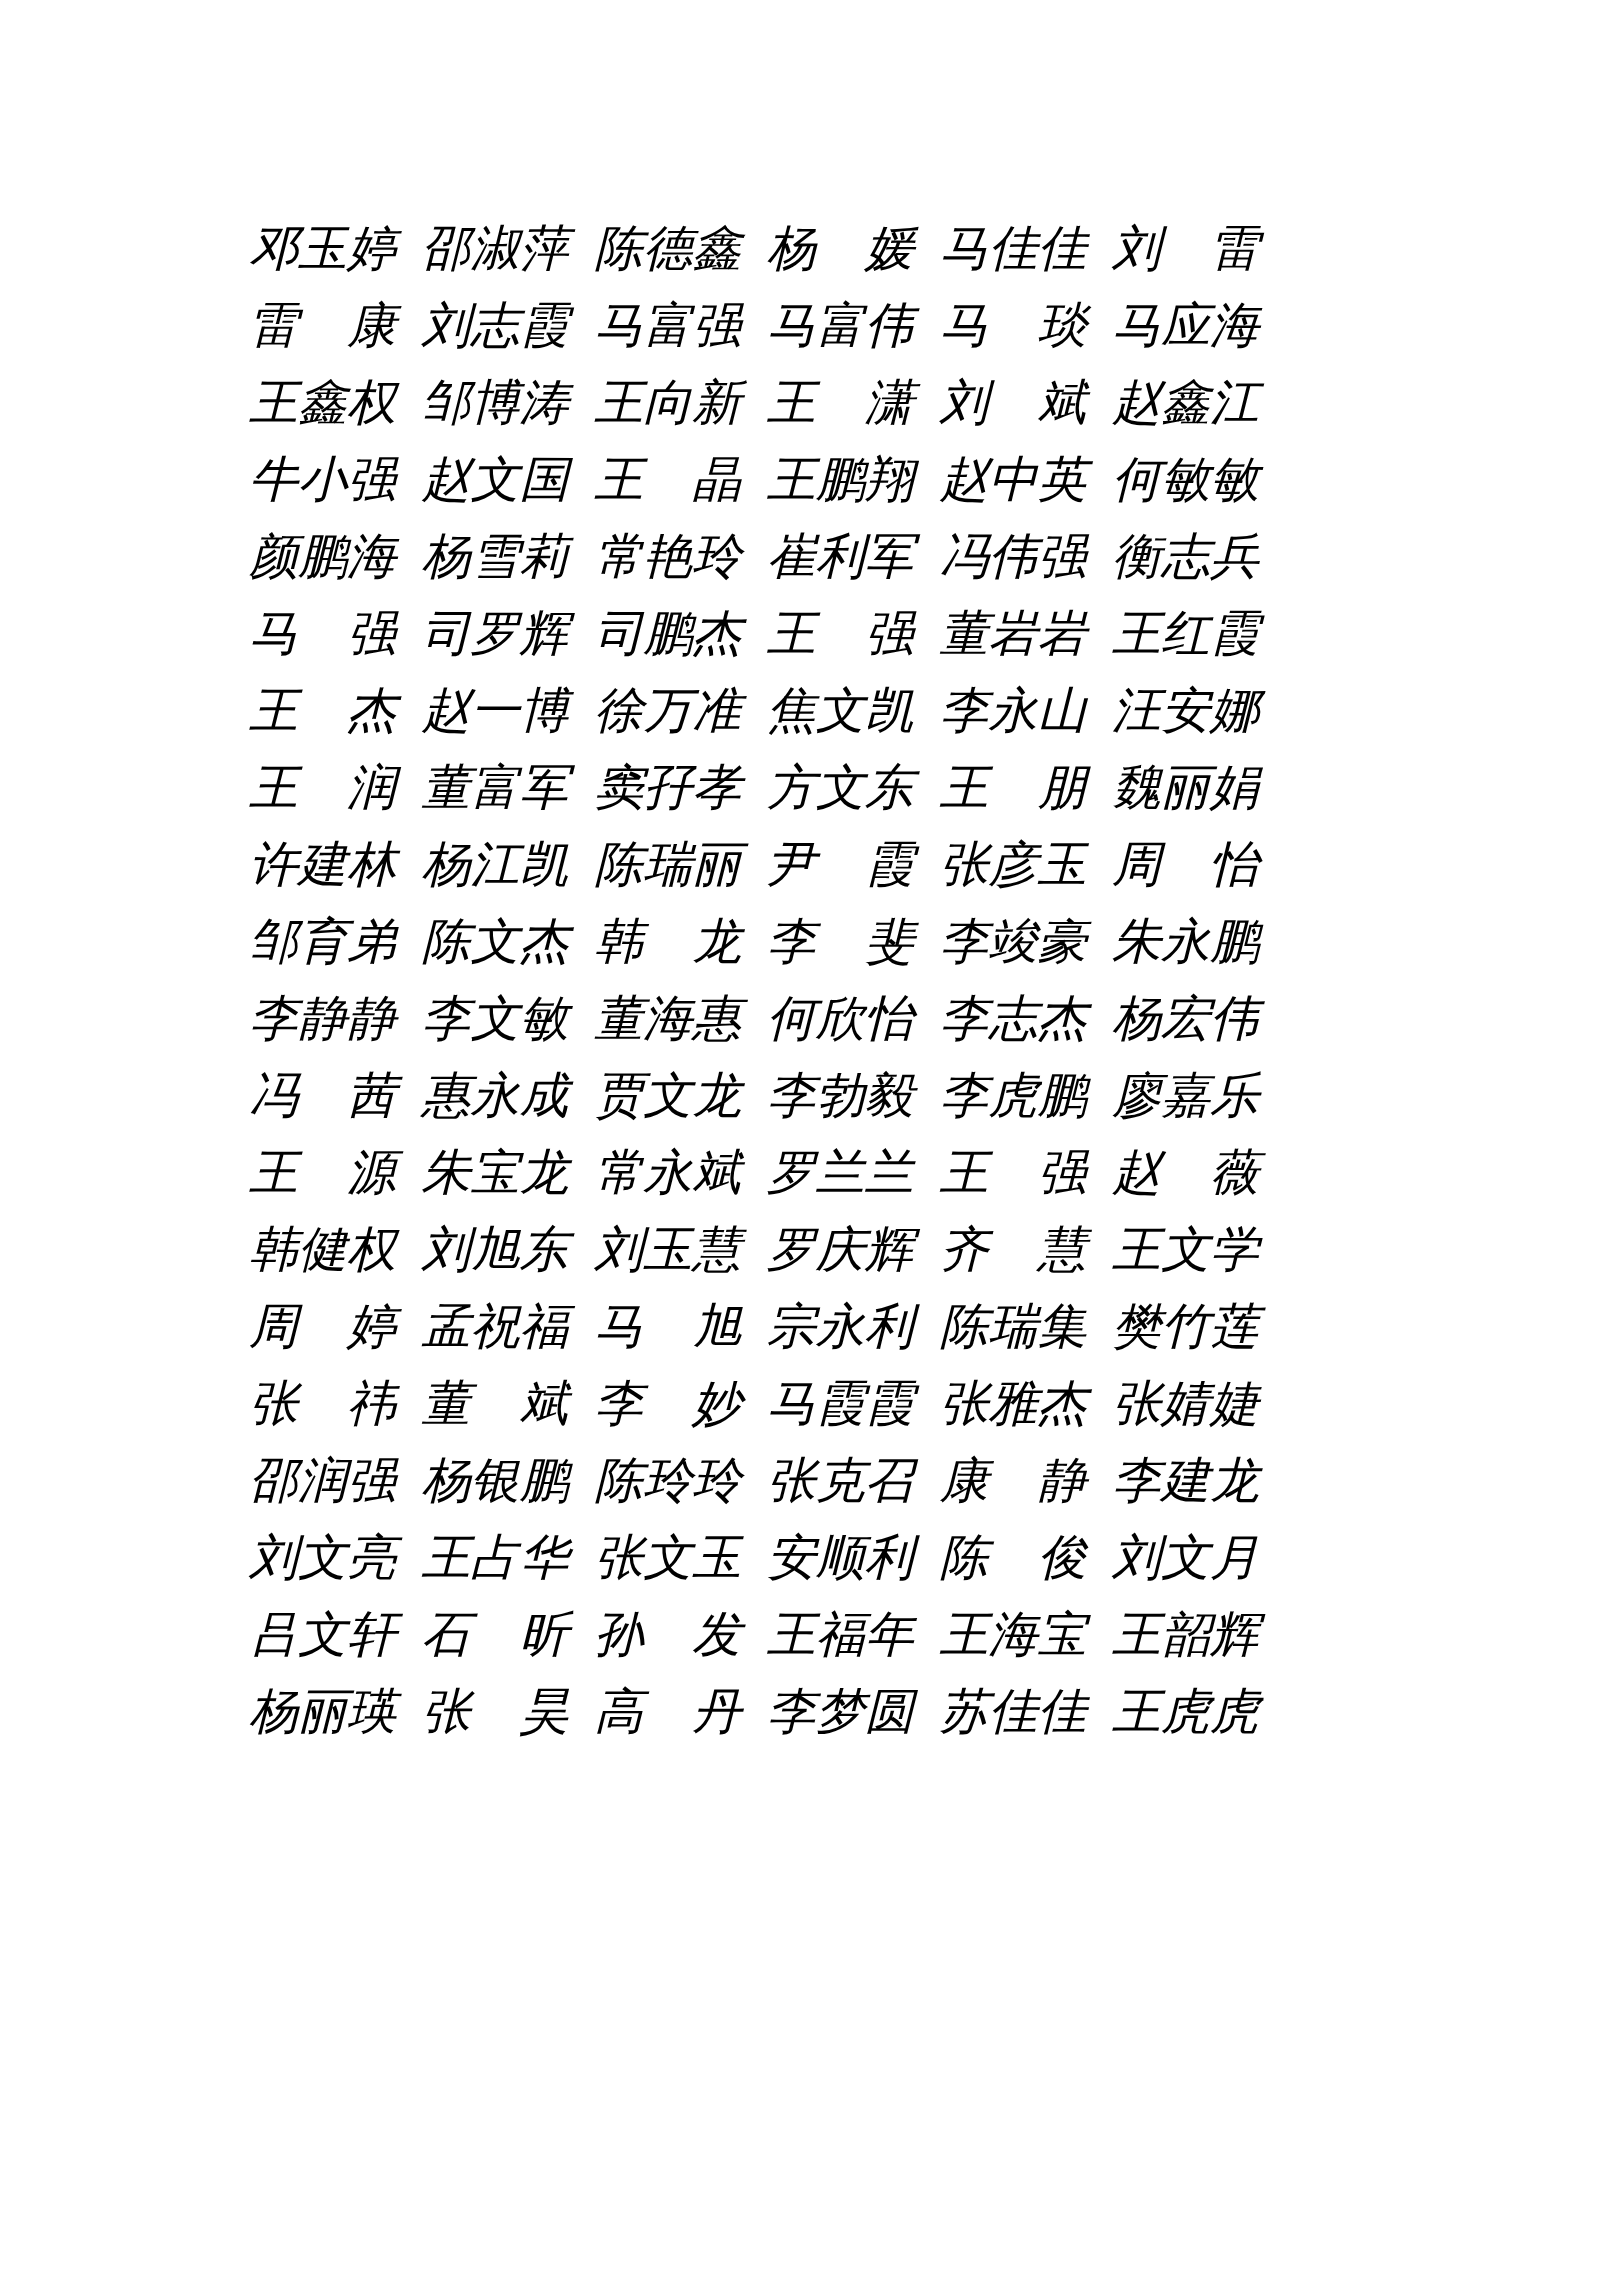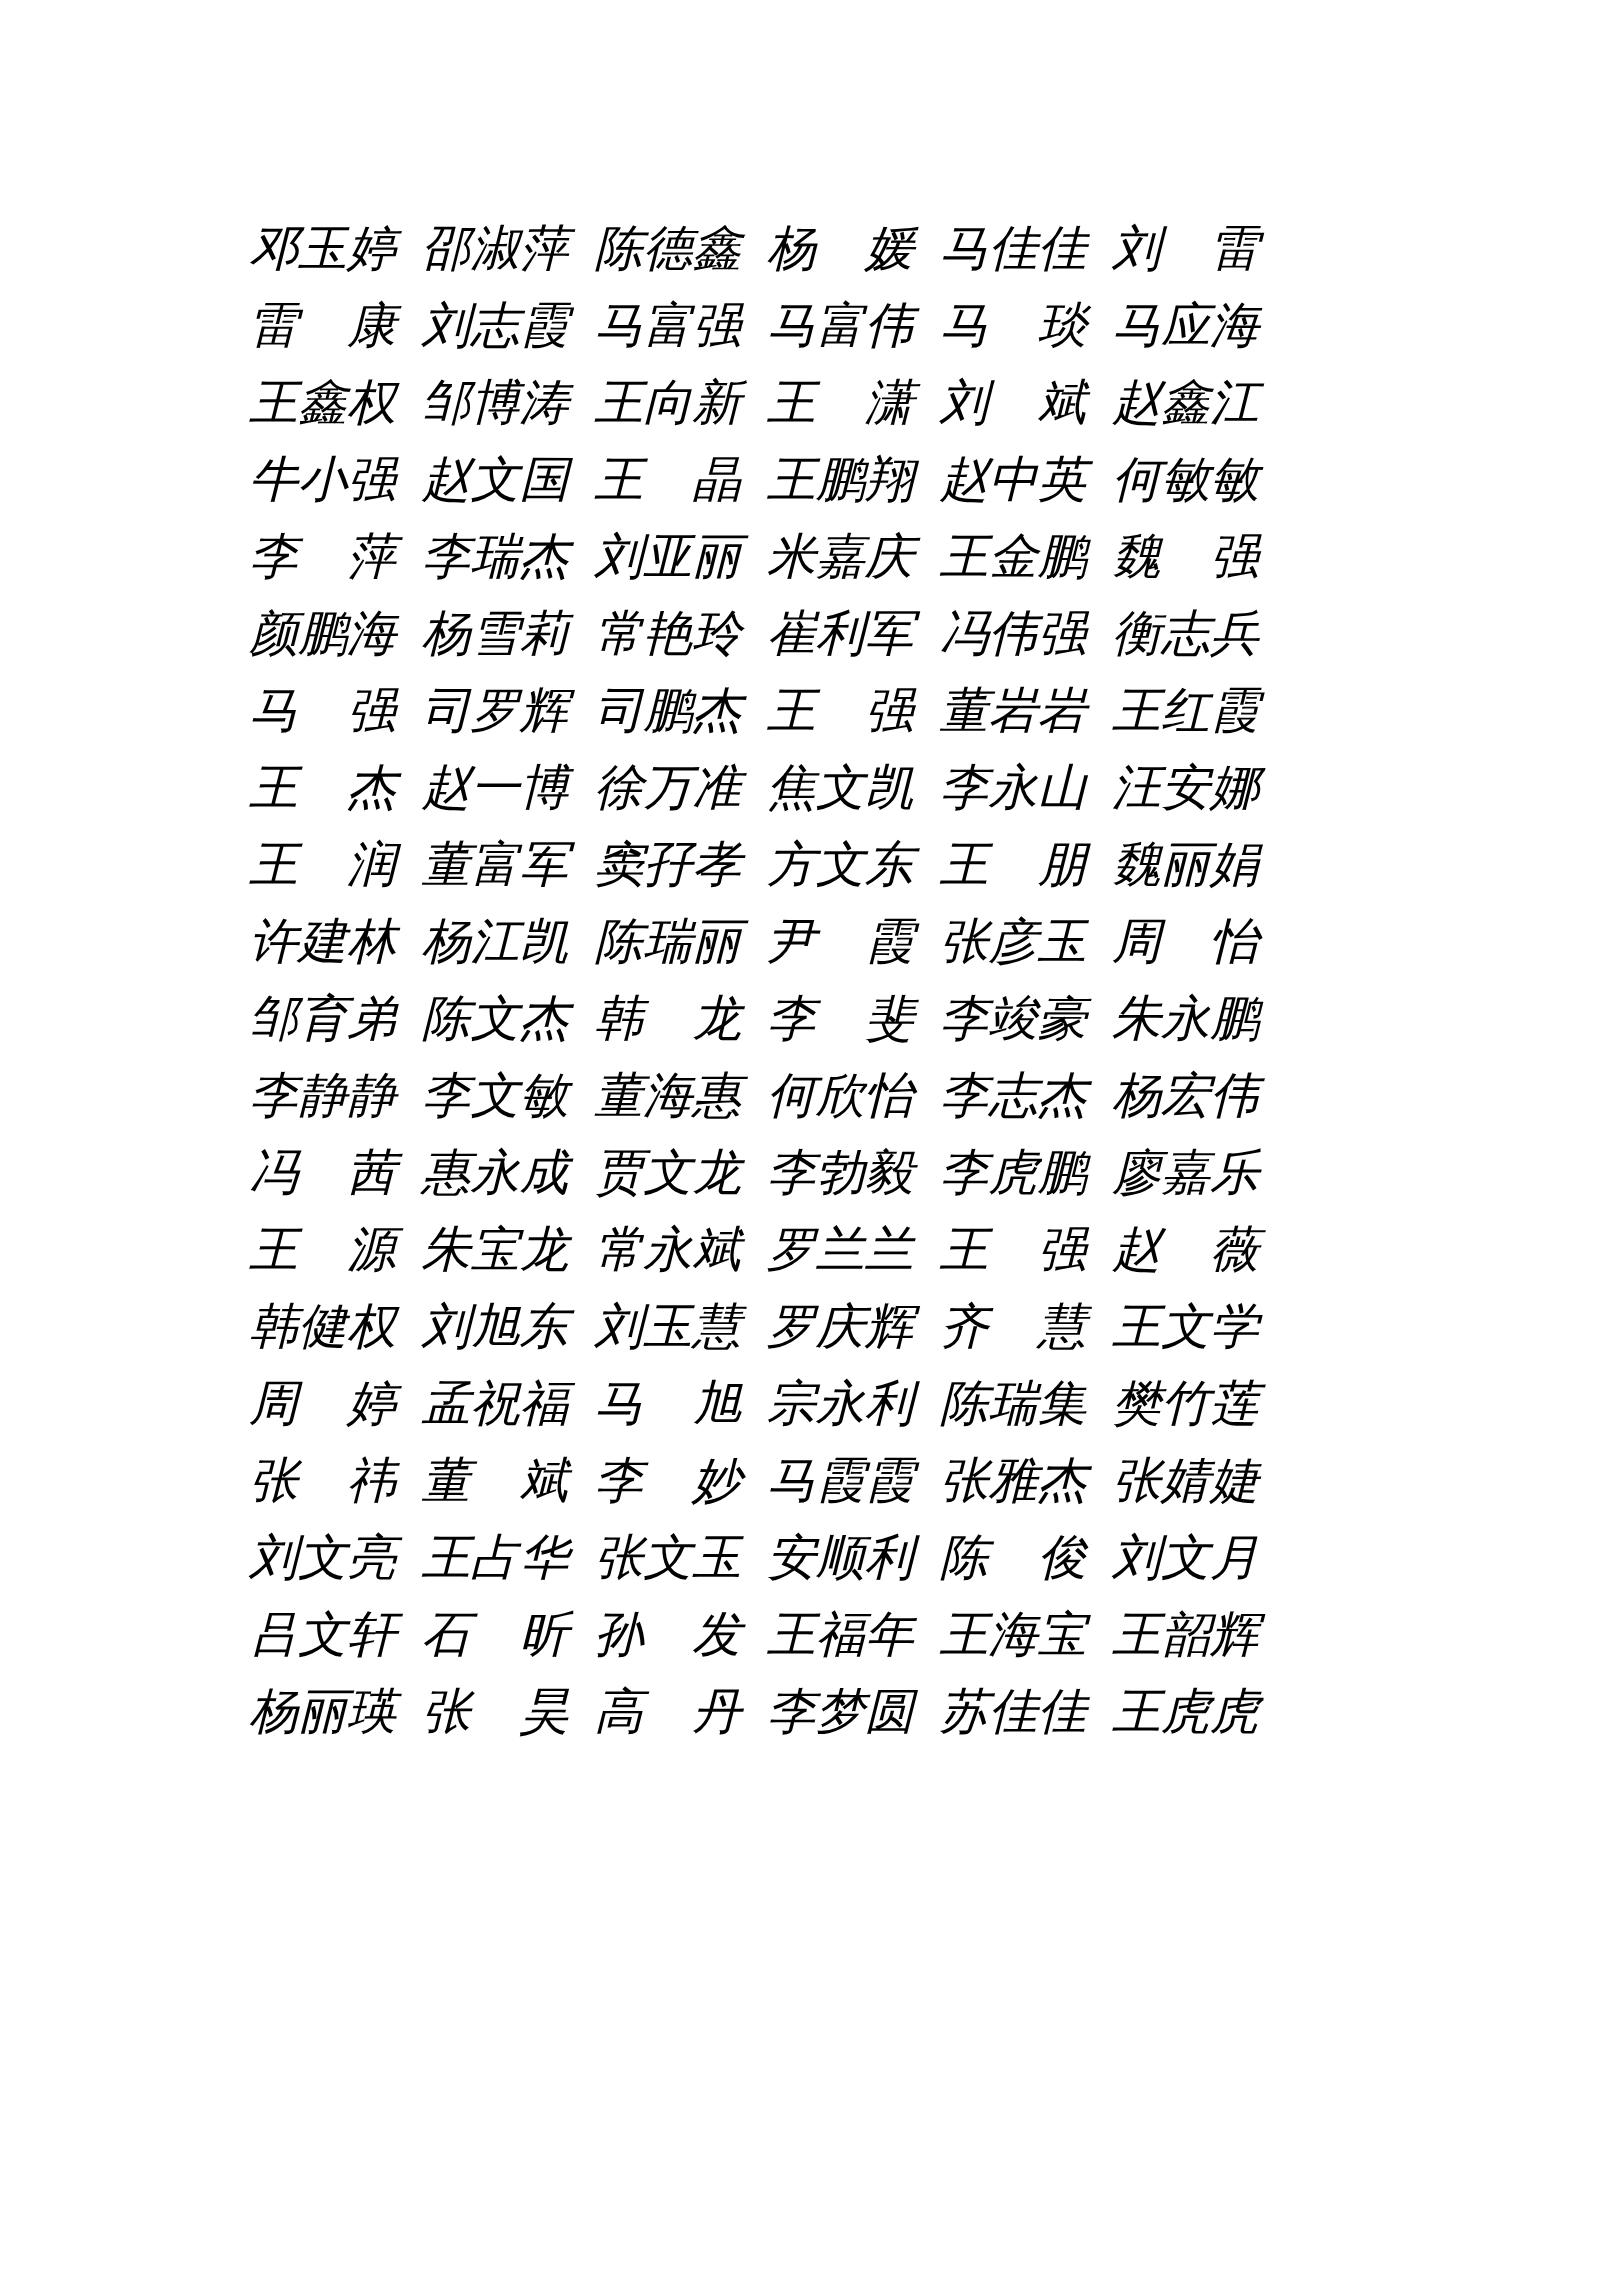--- a/index.html
+++ b/index.html
@@ -79,28 +79,20 @@
       </div>
       <div class="name-row">
         <div class="name-cell">牛小强</div>
         <div class="name-cell">赵文国</div>
         <div class="name-cell">王　晶</div>
         <div class="name-cell">王鹏翔</div>
         <div class="name-cell">赵中英</div>
         <div class="name-cell">何敏敏</div>
       </div>
       <div class="name-row">
-        <div class="name-cell">李　萍</div>
-        <div class="name-cell">李瑞杰</div>
-        <div class="name-cell">刘亚丽</div>
-        <div class="name-cell">米嘉庆</div>
-        <div class="name-cell">王金鹏</div>
-        <div class="name-cell">魏　强</div>
-      </div>
-      <div class="name-row">
         <div class="name-cell">颜鹏海</div>
         <div class="name-cell">杨雪莉</div>
         <div class="name-cell">常艳玲</div>
         <div class="name-cell">崔利军</div>
         <div class="name-cell">冯伟强</div>
         <div class="name-cell">衡志兵</div>
       </div>
       <div class="name-row">
         <div class="name-cell">马　强</div>
         <div class="name-cell">司罗辉</div>
@@ -183,20 +175,28 @@
       </div>
       <div class="name-row">
         <div class="name-cell">张　祎</div>
         <div class="name-cell">董　斌</div>
         <div class="name-cell">李　妙</div>
         <div class="name-cell">马霞霞</div>
         <div class="name-cell">张雅杰</div>
         <div class="name-cell">张婧婕</div>
       </div>
       <div class="name-row">
+        <div class="name-cell">邵润强</div>
+        <div class="name-cell">杨银鹏</div>
+        <div class="name-cell">陈玲玲</div>
+        <div class="name-cell">张克召</div>
+        <div class="name-cell">康　静</div>
+        <div class="name-cell">李建龙</div>
+      </div>
+      <div class="name-row">
         <div class="name-cell">刘文亮</div>
         <div class="name-cell">王占华</div>
         <div class="name-cell">张文玉</div>
         <div class="name-cell">安顺利</div>
         <div class="name-cell">陈　俊</div>
         <div class="name-cell">刘文月</div>
       </div>
       <div class="name-row">
         <div class="name-cell">吕文轩</div>
         <div class="name-cell">石　昕</div>

